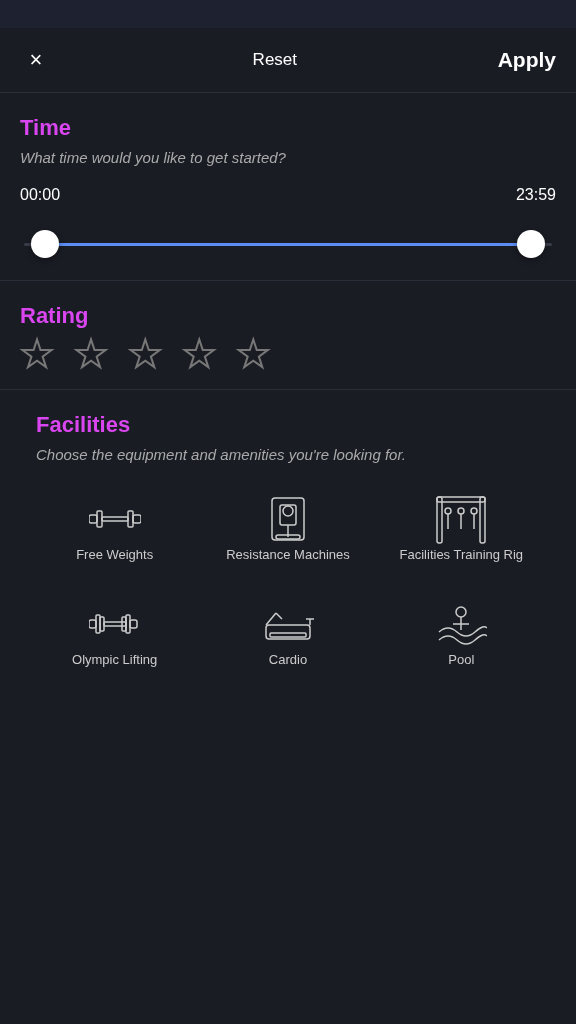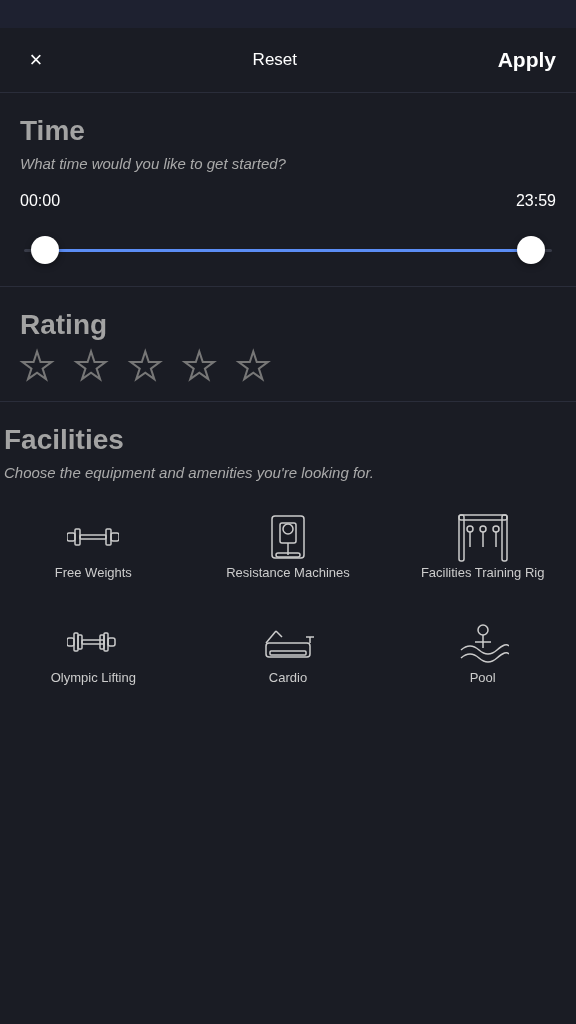--- a/index.html
+++ b/index.html
@@ -136,23 +136,23 @@
       cursor: pointer;
       font-weight: 600;
     }
 
     
     .section {
       padding: 22px 20px 16px;
       border-bottom: 1px solid #2a2d3a;
     }
     .section-title {
-      font-size: 28px;
+      font-size: 22px;
       font-weight: 700;
-      color: #a3a3a3;
+      color: #d946ef;
       margin-bottom: 6px;
     }
     .section-subtitle {
       font-size: 15px;
       color: #aaa;
       margin-bottom: 18px;
       line-height: 1.4;
       font-style: italic;
     }
 
@@ -215,21 +215,21 @@
     .star {
       font-size: 38px;
       color: transparent;
       -webkit-text-stroke: 2px #777;
       cursor: pointer;
       line-height: 1;
     }
 
     
     .facilities-section {
-      padding: 22px 4px 16px;
+      padding: 22px 36px 16px;
     }
 
     .facilities-grid {
       display: grid;
       grid-template-columns: repeat(3, 1fr);
       gap: 16px;
       margin-top: 16px;
     }
 
     .facility-item {

